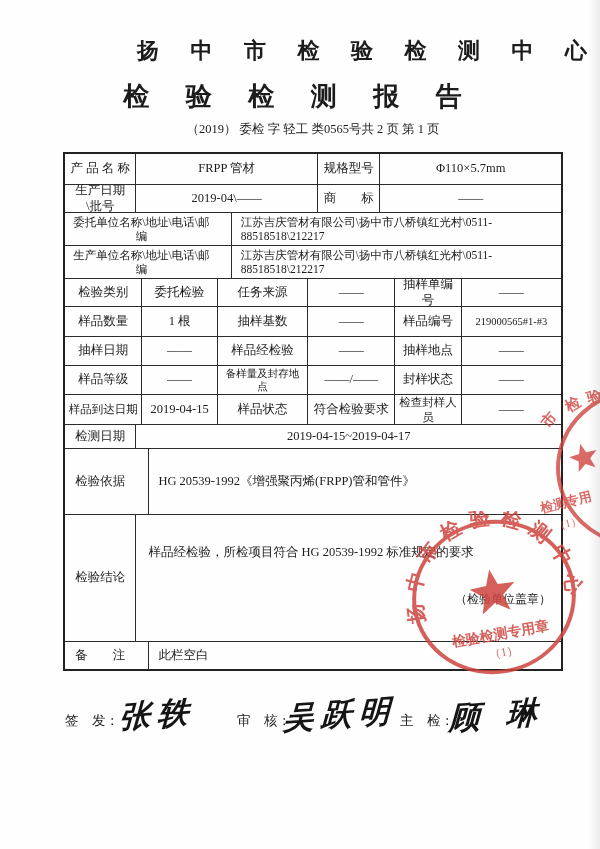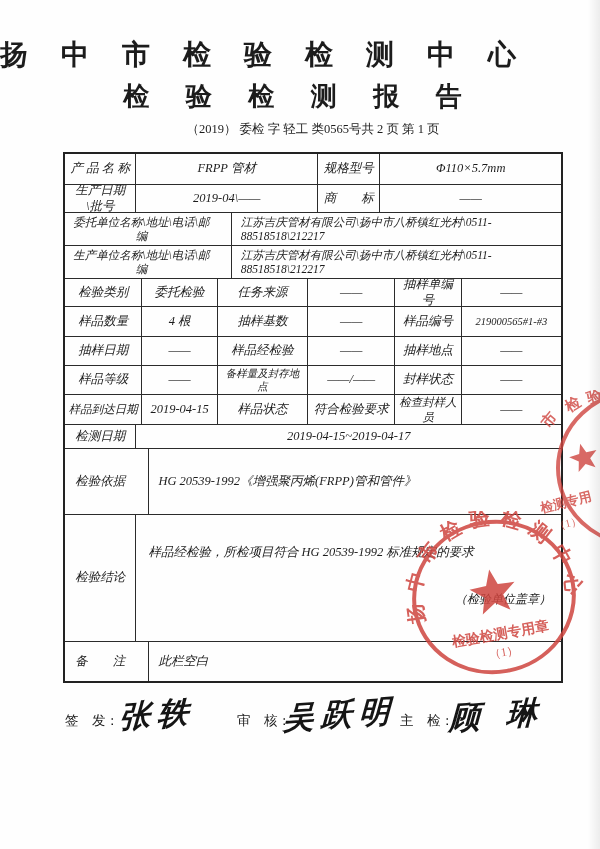--- a/index.html
+++ b/index.html
@@ -1,31 +1,31 @@
 <!DOCTYPE html>
 <html><head>
 <meta charset="utf-8">
 <style>
   html,body { margin:0; padding:0; background:#fff; }
   .sheet {
     position:relative; width:600px; height:849px; background:#fefefe;
     font-family:"Liberation Serif","DejaVu Serif",serif; color:#1c1c1c; overflow:hidden;
   }
-  .org-title { position:absolute; top:36px; left:0; width:100%; text-align:left;
-    font-size:28px; font-weight:bold; letter-spacing:13px; }
+  .org-title { position:absolute; top:36px; left:0; width:100%; text-align:right;
+    font-size:22px; font-weight:bold; letter-spacing:13px; }
   .report-title { position:absolute; top:79px; left:0; width:100%; text-align:center;
     font-size:26px; font-weight:bold; letter-spacing:15px; }
   .doc-line { position:absolute; top:121px; left:64px; right:38px;
     display:flex; justify-content:center; font-size:12.5px; }
   .tbl { position:absolute; top:152px; left:63px; width:500px;
     border:2px solid #222; box-sizing:border-box; background:transparent; }
   .row { display:flex; box-sizing:border-box; }
   .row + .row { border-top:1px solid #2b2b2b; }
   .c { box-sizing:border-box; display:flex; align-items:center; justify-content:center;
-    text-align:center; font-size:12.5px; padding:0 3px; overflow:hidden; line-height:1.25;font-style:italic; }
+    text-align:center; font-size:12.5px; padding:0 3px; overflow:hidden; line-height:1.25; }
   .c + .c { border-left:1px solid #2b2b2b; }
   .left { justify-content:flex-start; text-align:left; padding-left:9px;margin-left:13px; }
   .small { font-size:10.5px; }
   .tiny { font-size:11.5px; }
   .rel { position:relative; }
   .concl { position:absolute; top:30px; left:12px; right:6px; text-align:left; font-size:12.5px; }
   .sealhint { position:absolute; right:10px; bottom:34px; font-size:12px; }
   .issued { position:absolute; right:14px; bottom:8px; font-size:12.5px; }
   .issued .val { margin-left:26px; letter-spacing:2px; }
   .sigs { position:absolute; top:694px; left:63px; width:505px; height:60px; font-size:13.5px; }
@@ -80,21 +80,21 @@
       <div class="c" style="flex:0 0 15.4%">检验类别</div>
       <div class="c" style="flex:0 0 15.2%">委托检验</div>
       <div class="c" style="flex:0 0 18.2%">任务来源</div>
       <div class="c" style="flex:0 0 17.6%">——</div>
       <div class="c" style="flex:0 0 13.4%">抽样单编号</div>
       <div class="c" style="flex:0 0 20.2%">——</div>
     </div>
 
     <div class="row" style="height:30px">
       <div class="c" style="flex:0 0 15.4%">样品数量</div>
-      <div class="c" style="flex:0 0 15.2%">4 根</div>
+      <div class="c" style="flex:0 0 15.2%">1 根</div>
       <div class="c" style="flex:0 0 18.2%">抽样基数</div>
       <div class="c" style="flex:0 0 17.6%">——</div>
       <div class="c" style="flex:0 0 13.4%">样品编号</div>
       <div class="c small" style="flex:0 0 20.2%">219000565#1-#3</div>
     </div>
 
     <div class="row" style="height:29px">
       <div class="c" style="flex:0 0 15.4%">抽样日期</div>
       <div class="c" style="flex:0 0 15.2%">——</div>
       <div class="c" style="flex:0 0 18.2%">样品经检验</div>
@@ -132,21 +132,21 @@
     </div>
 
     <div class="row" style="height:127px">
       <div class="c" style="flex:0 0 14.2%">检验结论</div>
       <div class="c rel" style="flex:0 0 85.8%">
         <div class="concl">样品经检验，所检项目符合 HG 20539-1992 标准规定的要求</div>
         <div class="sealhint">（检验单位盖章）</div>
       </div>
     </div>
 
-    <div class="row" style="height:40px">
+    <div class="row" style="height:28px">
       <div class="c" style="flex:0 0 14.2%">备　　注</div>
       <div class="c left" style="flex:0 0 85.8%">此栏空白</div>
     </div>
 
   </div>
 
   <div class="sigs">
     <span class="sig-label" style="left:2px">签　发：</span>
     <span class="sig-name" style="left:56px">张轶</span>
     <span class="sig-label" style="left:174px">审　核：</span>

